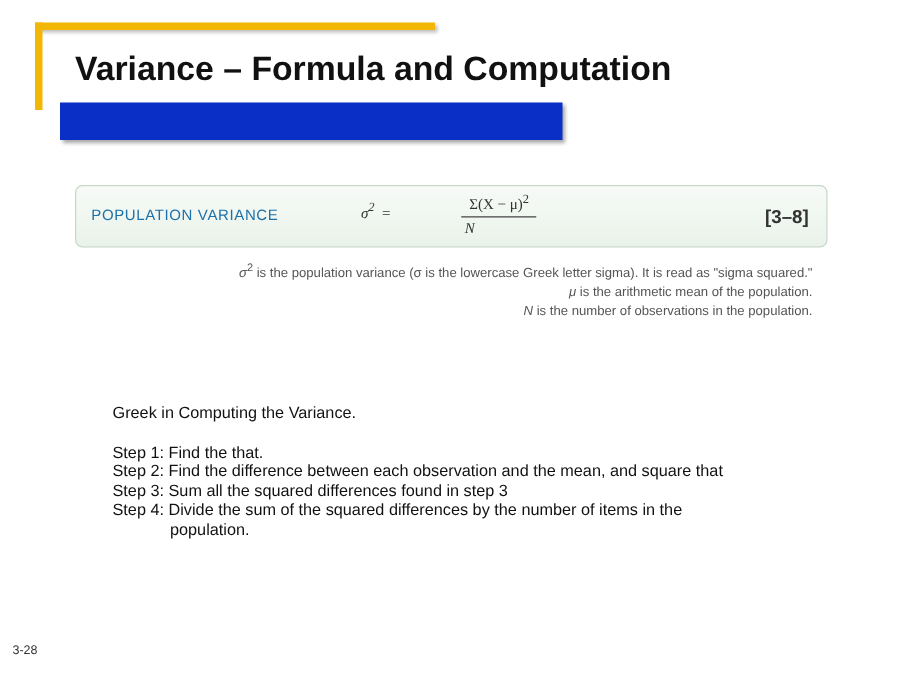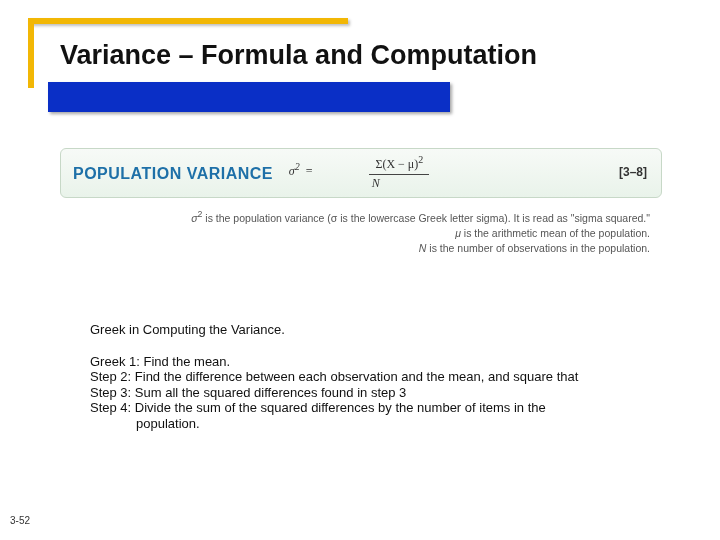--- a/index.html
+++ b/index.html
@@ -52,22 +52,22 @@
     width: 602px;
     height: 50px;
     background: linear-gradient(#f7faf7, #e9f3ea);
     border: 1px solid #c7d8c7;
     border-radius: 6px;
   }
   .formula-label {
     position: absolute;
     top: 16px;
     left: 12px;
-    font-size: 16px;
-    font-weight: bold;
+    font-size: 12px;
+    font-weight: normal;
     color: #1e70a8;
     letter-spacing: 0.5px;
   }
   .formula-center {
     position: absolute;
     top: 4px;
     left: 0;
     right: 0;
     text-align: center;
     font-family: "Times New Roman", serif;
@@ -90,21 +90,21 @@
   .formula-center .frac .den {
     display: block;
     text-align: center;
     padding-top: 1px;
     font-style: italic;
   }
   .formula-ref {
     position: absolute;
     top: 16px;
     right: 14px;
-    font-size: 12px;
+    font-size: 15px;
     font-weight: bold;
     color: #333;
   }
   .defs {
     position: absolute;
     top: 208px;
     left: 170px;
     width: 480px;
     font-family: Liberation Sans, sans-serif;
     font-size: 10.5px;
@@ -166,20 +166,20 @@
   <span class="row">
     <span class="sym">μ</span><span> is the arithmetic mean of the population.</span>
   </span>
   <span class="row">
     <span class="sym">N</span><span> is the number of observations in the population.</span>
   </span>
 </div>
 
 <div class="steps-block">
   <div class="steps-heading">Greek in Computing the Variance.</div>
-  <div class="step-line">Greek 1: Find the mean.</div>
+  <div class="step-line">Step 1: Find the that.</div>
   <div class="step-line">Step 2: Find the difference between each observation and the mean, and square that</div>
   <div class="step-line">Step 3: Sum all the squared differences found in step 3</div>
   <div class="step-line">Step 4: Divide the sum of the squared differences by the number of items in the</div>
   <div class="step-line step-indent">population.</div>
 </div>
 
-<div class="page-num">3-52</div>
+<div class="page-num">3-28</div>
 
 </body></html>

